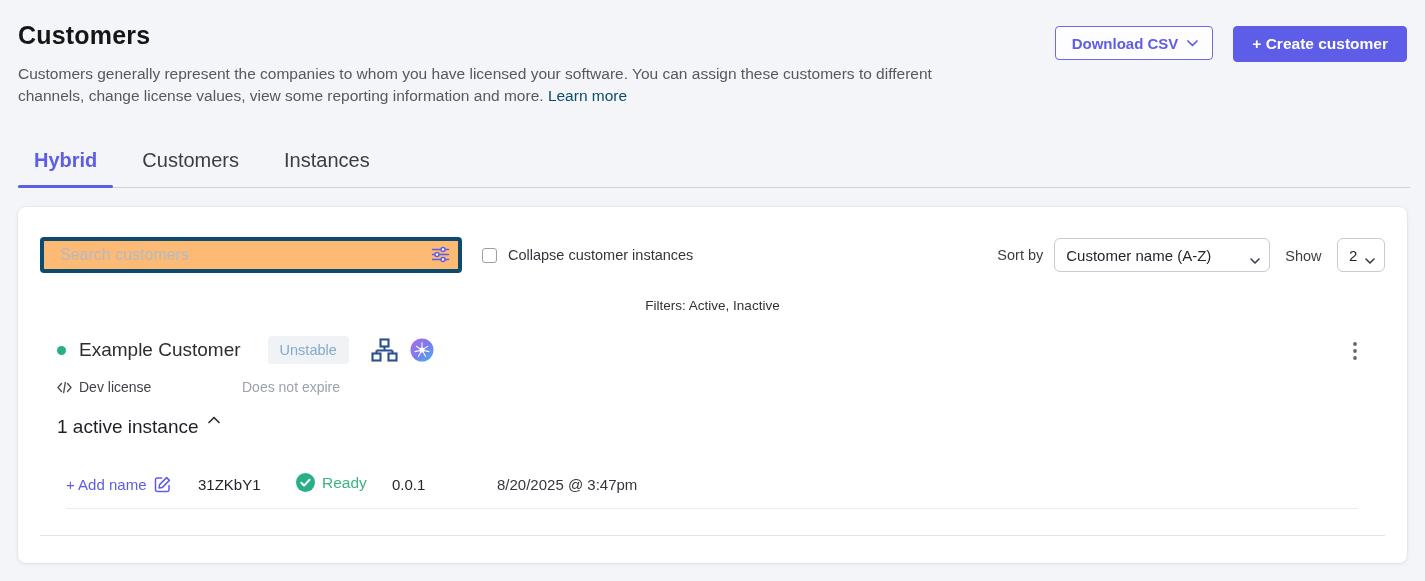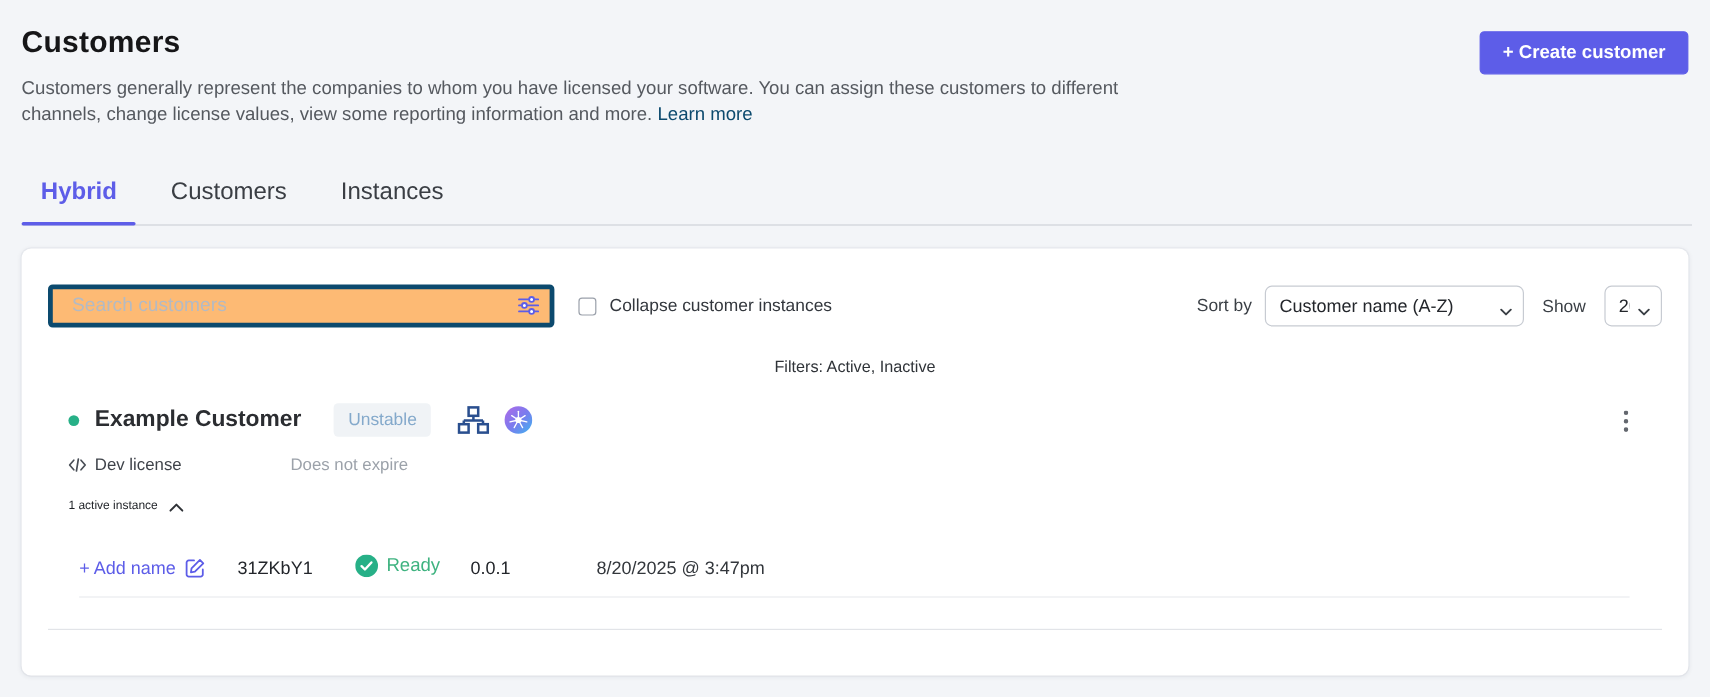--- a/index.html
+++ b/index.html
@@ -66,31 +66,31 @@
   }
   .select-wrap .sel-chevron { position: absolute; right: 10px; top: 13px; pointer-events: none; }
   .sort-select select { width: 216px; }
   .show-select select { width: 48px; padding-right: 26px; }
   .show-group { margin-left: 15px; }
   .filters-note { margin-top: 25px; font-size: 13.5px; color: #2f3338; text-align: center; }
 
   
   .customer-head { display: flex; align-items: center; margin-top: 23px; padding-left: 17px; }
   .status-dot { width: 9px; height: 9px; border-radius: 50%; background: #27b087; flex: 0 0 auto; }
-  .customer-name { margin-left: 13px; font-size: 19px; font-weight: bold; color: #2b2d31; }
+  .customer-name { margin-left: 13px; font-size: 19px; font-weight: normal; color: #2b2d31; }
   .channel-badge { margin-left: 27px; background: #f0f3f6; color: #84a9cb; font-size: 14.5px; padding: 6px 12px; border-radius: 4px; text-align: right; }
   .head-icons { display: flex; align-items: center; margin-left: 22px; gap: 12px; }
   .kebab { position: absolute; top: 133px; right: 46px; cursor: pointer; padding: 2px 4px; }
 
   .license-row { display: flex; align-items: center; margin-top: 15px; padding-left: 17px; font-size: 14px; }
   .license-type { display: flex; align-items: center; gap: 7px; color: #3f434a; width: 185px; }
   .expiry { color: #9ca2aa; width: 140px; }
   .created { color: #8d939c; }
 
-  .instances-toggle { display: flex; align-items: flex-end; gap: 9px; margin-top: 21px; padding-left: 17px; font-size: 10px; color: #1d2025; cursor: pointer; }
+  .instances-toggle { display: flex; align-items: flex-start; gap: 9px; margin-top: 21px; padding-left: 17px; font-size: 19px; color: #1d2025; cursor: pointer; }
 
   
   .itable { margin: 24px 27px 0 26px; }
   .itable-row { display: grid; grid-template-columns: 132px 98px 96px 105px 1fr; align-items: center; }
   .itable-head { font-size: 15px; font-weight: bold; color: #17191d; padding-bottom: 13px; border-bottom: 1px solid #e2e4e8; }
   .itable-data { padding: 13px 0 14px 0; border-bottom: 1px solid #e9ebee; font-size: 15px; color: #23262b; }
   .addname { display: inline-flex; align-items: center; gap: 8px; color: #5d5de8; cursor: pointer; font-size: 15px; }
   .status-cell { display: inline-flex; align-items: center; gap: 7px; position: relative; top: -2px; }
   .status-ready { color: #3fb380; font-size: 15.5px; }
   .cell-date { color: #33373c; }
@@ -100,20 +100,28 @@
 </head>
 <body>
 
 <div class="page-header">
   <div class="page-title">Customers</div>
   <div class="page-desc">
     <span>Customers generally represent the companies to whom you have licensed your software. You can assign these customers to different channels, change license values, view some reporting information and more.</span>
     <span class="link">Learn more</span>
   </div>
   <div class="header-actions">
+    <button class="btn btn-outline">
+      <span>Download CSV</span>
+      <span style="display:inline-flex">
+        <svg width="11" height="7" viewBox="0 0 11 7">
+            <path d="M1 1l4.5 4.5L10 1" stroke="#5d5de8" stroke-width="1.7" fill="none" stroke-linecap="round" stroke-linejoin="round"></path>
+          </svg>
+      </span>
+    </button>
     <button class="btn btn-solid">
       <span>+ Create customer</span>
     </button>
   </div>
 </div>
 
 <div class="tabs">
   <div class="tab active">Hybrid</div>
   <div class="tab">Customers</div>
   <div class="tab">Instances</div>

